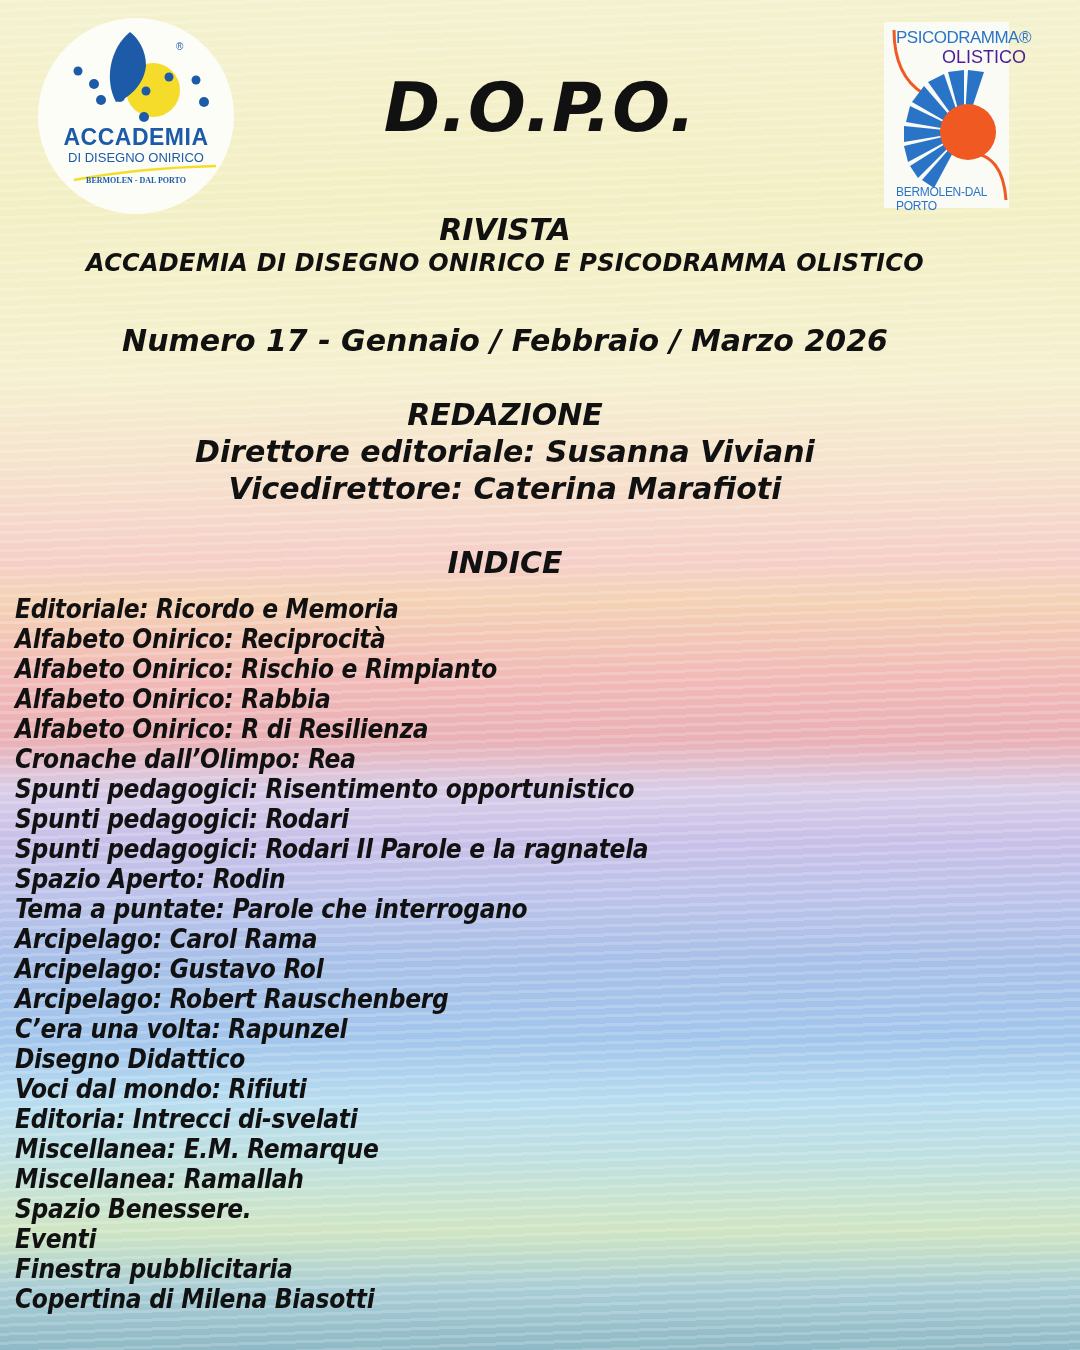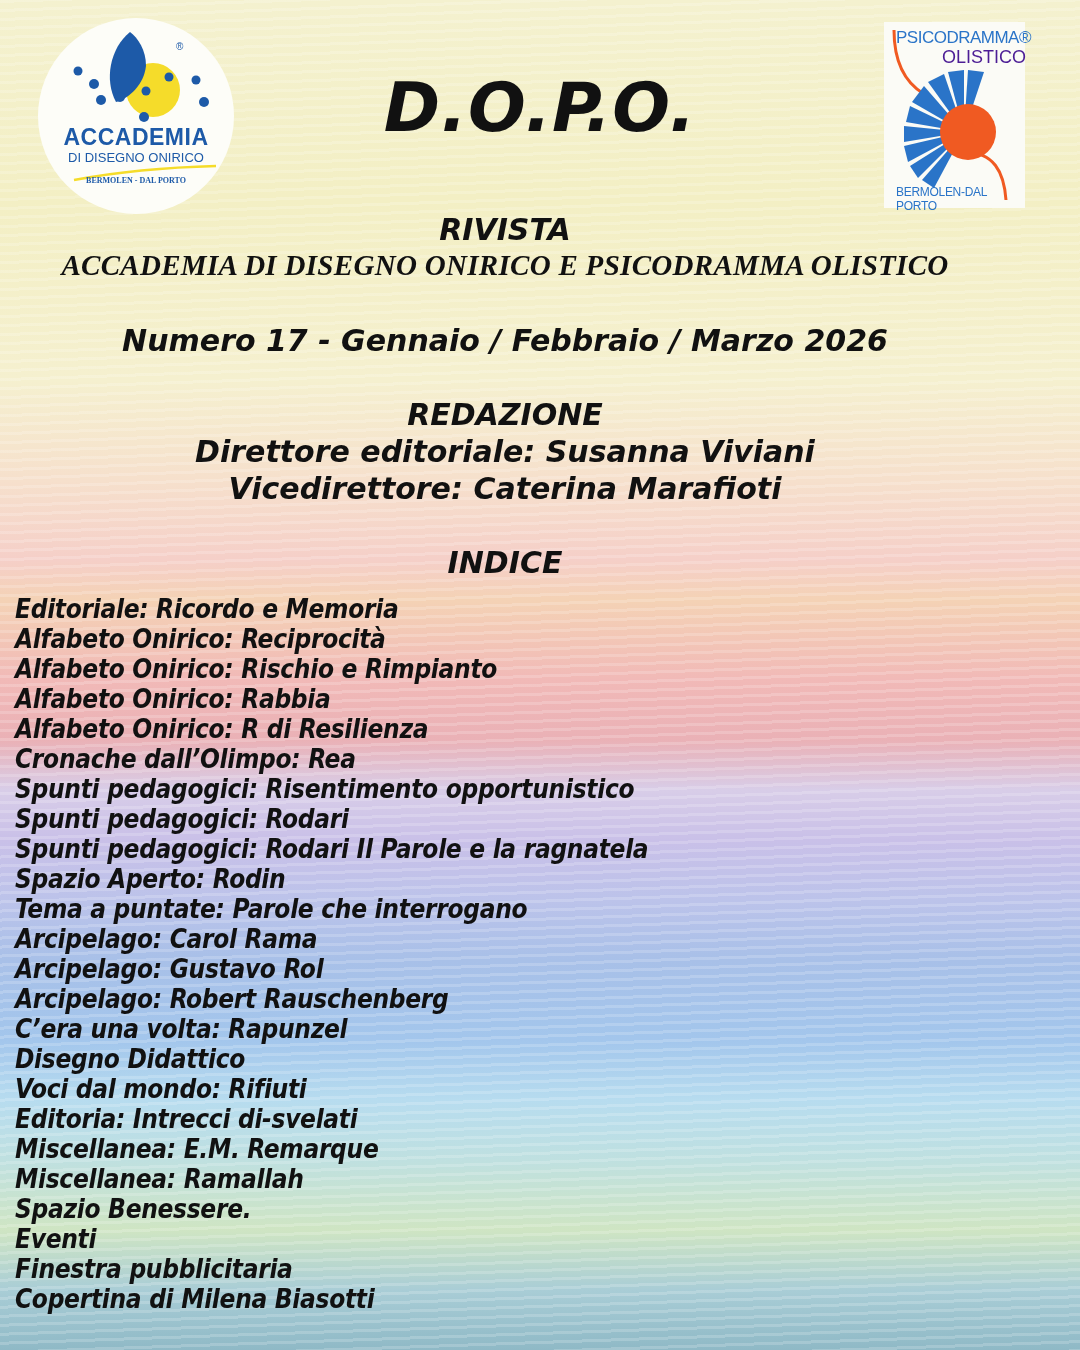--- a/index.html
+++ b/index.html
@@ -10,28 +10,28 @@
       #f4d2b5 600px,#f1b9b7 680px,#eab1b6 740px,#d8cde8 790px,#c9c0e8 840px,
       #bcc3ea 900px,#a8c0e8 960px,#a3c6ec 1040px,#b7dcef 1100px,#bfe0e0 1160px,
       #cfe5c3 1230px,#a9cdd6 1290px,#8fb9c6 1350px);}
   .tex{position:absolute;inset:0;pointer-events:none;
     background:repeating-linear-gradient(178deg,rgba(255,255,255,0.18) 0 3px,rgba(255,255,255,0) 3px 9px);}
   .logo-left{position:absolute;left:38px;top:18px;width:196px;height:196px;border-radius:50%;background:#fdfdf8;}
   .logo-left svg{position:absolute;left:0;top:0;}
   .logo-left .t1{position:absolute;left:0;width:196px;text-align:center;top:106px;color:#1d5aa8;font:bold 23px "Liberation Sans",sans-serif;letter-spacing:0.5px;}
   .logo-left .t2{position:absolute;left:0;width:196px;text-align:center;top:132px;color:#1d5aa8;font:13px "Liberation Sans",sans-serif;}
   .logo-left .t3{position:absolute;left:0;width:196px;text-align:center;top:158px;color:#1d5aa8;font:bold 8px "Liberation Serif",serif;}
-  .logo-right{position:absolute;left:884px;top:22px;width:141px;height:186px;background:#fbfbf6;}
+  .logo-right{position:absolute;left:884px;top:22px;width:125px;height:186px;background:#fbfbf6;}
   .logo-right .p1{position:absolute;left:12px;top:6px;color:#2a74c8;font:17px "Liberation Sans Narrow","Liberation Sans",sans-serif;letter-spacing:-0.5px;}
   .logo-right .p2{position:absolute;left:58px;top:25px;color:#4c1d95;font:18px "Liberation Sans",sans-serif;}
   .logo-right .p3{position:absolute;left:12px;top:163px;color:#2a74c8;font:12px "Liberation Sans",sans-serif;letter-spacing:-0.3px;}
   .title{position:absolute;left:0;width:1080px;top:68px;text-align:center;font:italic bold 68px "DejaVu Sans",sans-serif;letter-spacing:1px;}
   .center{position:absolute;left:0;width:1010px;text-align:center;font-style:italic;font-weight:bold;}
   .h30{font-size:30px;}
-  .h29{font-size:29px;letter-spacing:0.3px;font-family:Liberation Serif, serif;}
+  .h29{font-size:24px;letter-spacing:0.3px;}
   .toc{position:absolute;left:15px;top:594px;font:italic bold 26px "DejaVu Sans Condensed","DejaVu Sans",sans-serif;line-height:30px;}
   .toc div{white-space:nowrap;letter-spacing:-0.3px;}
 </style>
 </head>
 <body>
 
 <div class="tex"></div>
 
 <div class="logo-left">
   <svg width="196" height="196">

